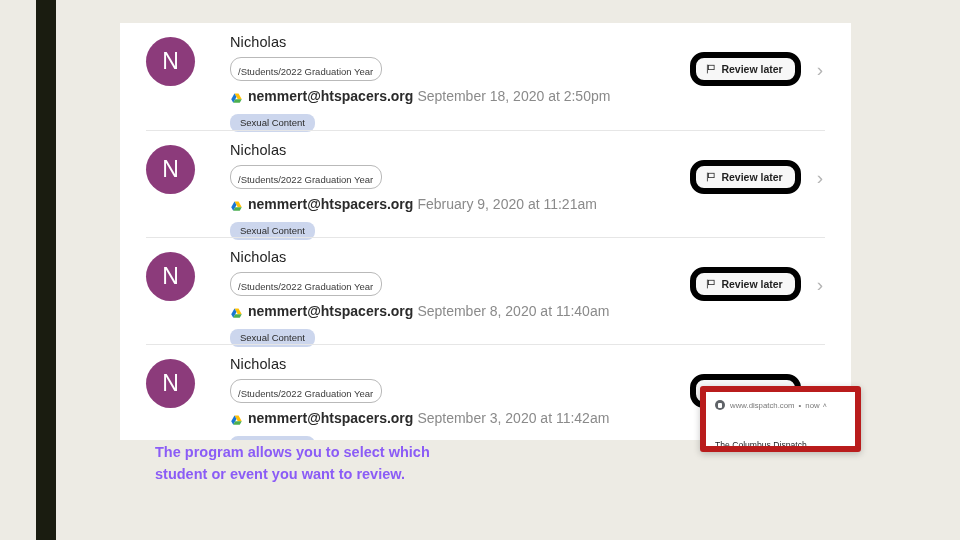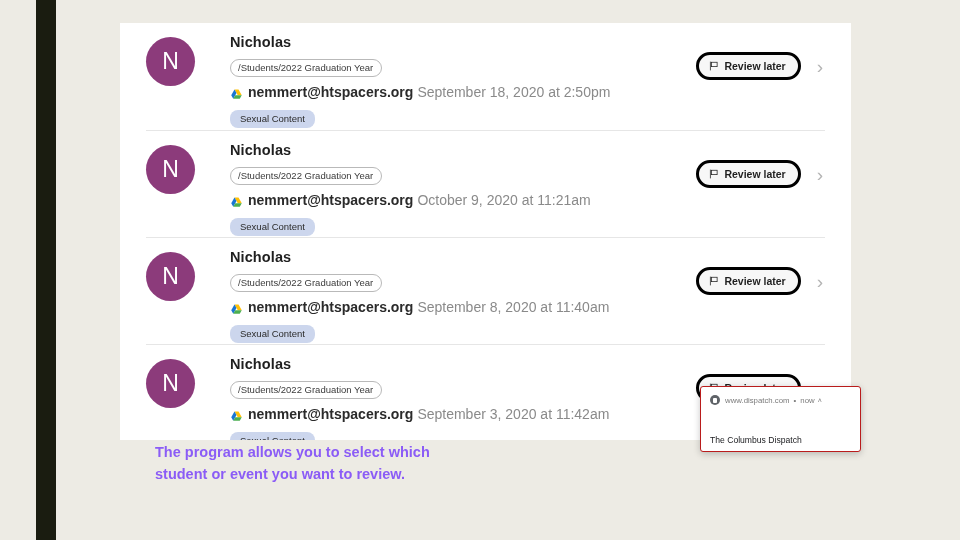--- a/index.html
+++ b/index.html
@@ -68,31 +68,31 @@
     margin-top: 7px;
     font-family: "Liberation Sans", sans-serif;
   }
   .row-body {
     flex: 1;
     margin-left: 35px;
     padding-top: 4px;
   }
   .row-name {
     font-size: 14.5px;
-    font-weight: bold;
+    font-weight: normal;
     color: #1f1f1f;
     line-height: 1.2;
     margin-bottom: 6px;
     letter-spacing: 0.1px;
   }
   .path-pill {
     display: inline-block;
     border: 1px solid #b9b9b9;
     border-radius: 11px;
-    padding: 2px 8px 2px 7px;
+    padding: 8px 8px 2px 7px;
     font-size: 9.5px;
     color: #3b3b3b;
     line-height: 1.25;
     background: #ffffff;
     margin-bottom: 6px;
     white-space: nowrap;
   }
   .meta-line {
     display: flex;
     align-items: center;
@@ -130,21 +130,21 @@
   .row-actions {
     display: flex;
     align-items: center;
     margin-top: 22px;
     margin-right: 2px;
   }
   .review-btn {
     display: inline-flex;
     align-items: center;
     gap: 5px;
-    border: 3px solid #000000;
+    border: 6px solid #000000;
     background: #f7f7f7;
     border-radius: 14px;
     padding: 5px 12px 5px 10px;
     font-size: 10.5px;
     font-weight: bold;
     color: #1f1f1f;
     white-space: nowrap;
   }
   .flag-icon {
     width: 10px;
@@ -161,21 +161,21 @@
     font-family: "Liberation Sans", sans-serif;
   }
   
   .toast {
     position: absolute;
     left: 700px;
     top: 386px;
     width: 161px;
     height: 66px;
     background: #ffffff;
-    border: 1px solid #b91c1c;
+    border: 6px solid #b91c1c;
     border-radius: 3px;
     box-shadow: 0 2px 7px rgba(0,0,0,0.22);
     box-sizing: border-box;
     padding: 8px 9px 6px 9px;
     overflow: hidden;
   }
   .toast-head {
     display: flex;
     align-items: center;
     font-size: 7.8px;
@@ -284,21 +284,21 @@
         <div class="path-pill">/Students/2022 Graduation Year</div>
         <div class="meta-line">
           <span class="drive-icon">
             <svg viewBox="0 0 48 48" width="13" height="12" xmlns="http://www.w3.org/2000/svg">
               <polygon points="16,6 32,6 45,29 29,29" fill="#ffc107"></polygon>
               <polygon points="16,6 3,29 11,43 24,20" fill="#1976d2"></polygon>
               <polygon points="11,43 37,43 45,29 19,29" fill="#4caf50"></polygon>
             </svg>
           </span>
           <span class="meta-email">nemmert@htspacers.org</span>
-          <span class="meta-date">October 9, 2020 at 11:21am</span>
+          <span class="meta-date">February 9, 2020 at 11:21am</span>
         </div>
         <span class="tag">Sexual Content</span>
       </div>
       <div class="row-actions">
         <span class="review-btn">
           <span class="flag-icon">
             <svg viewBox="0 0 16 16" width="10" height="10" xmlns="http://www.w3.org/2000/svg">
               <rect x="1.5" y="1" width="1.2" height="14" fill="#1f1f1f"></rect>
               <rect x="4" y="2" width="9" height="7" fill="none" stroke="#1f1f1f" stroke-width="1.2"></rect>
             </svg>

